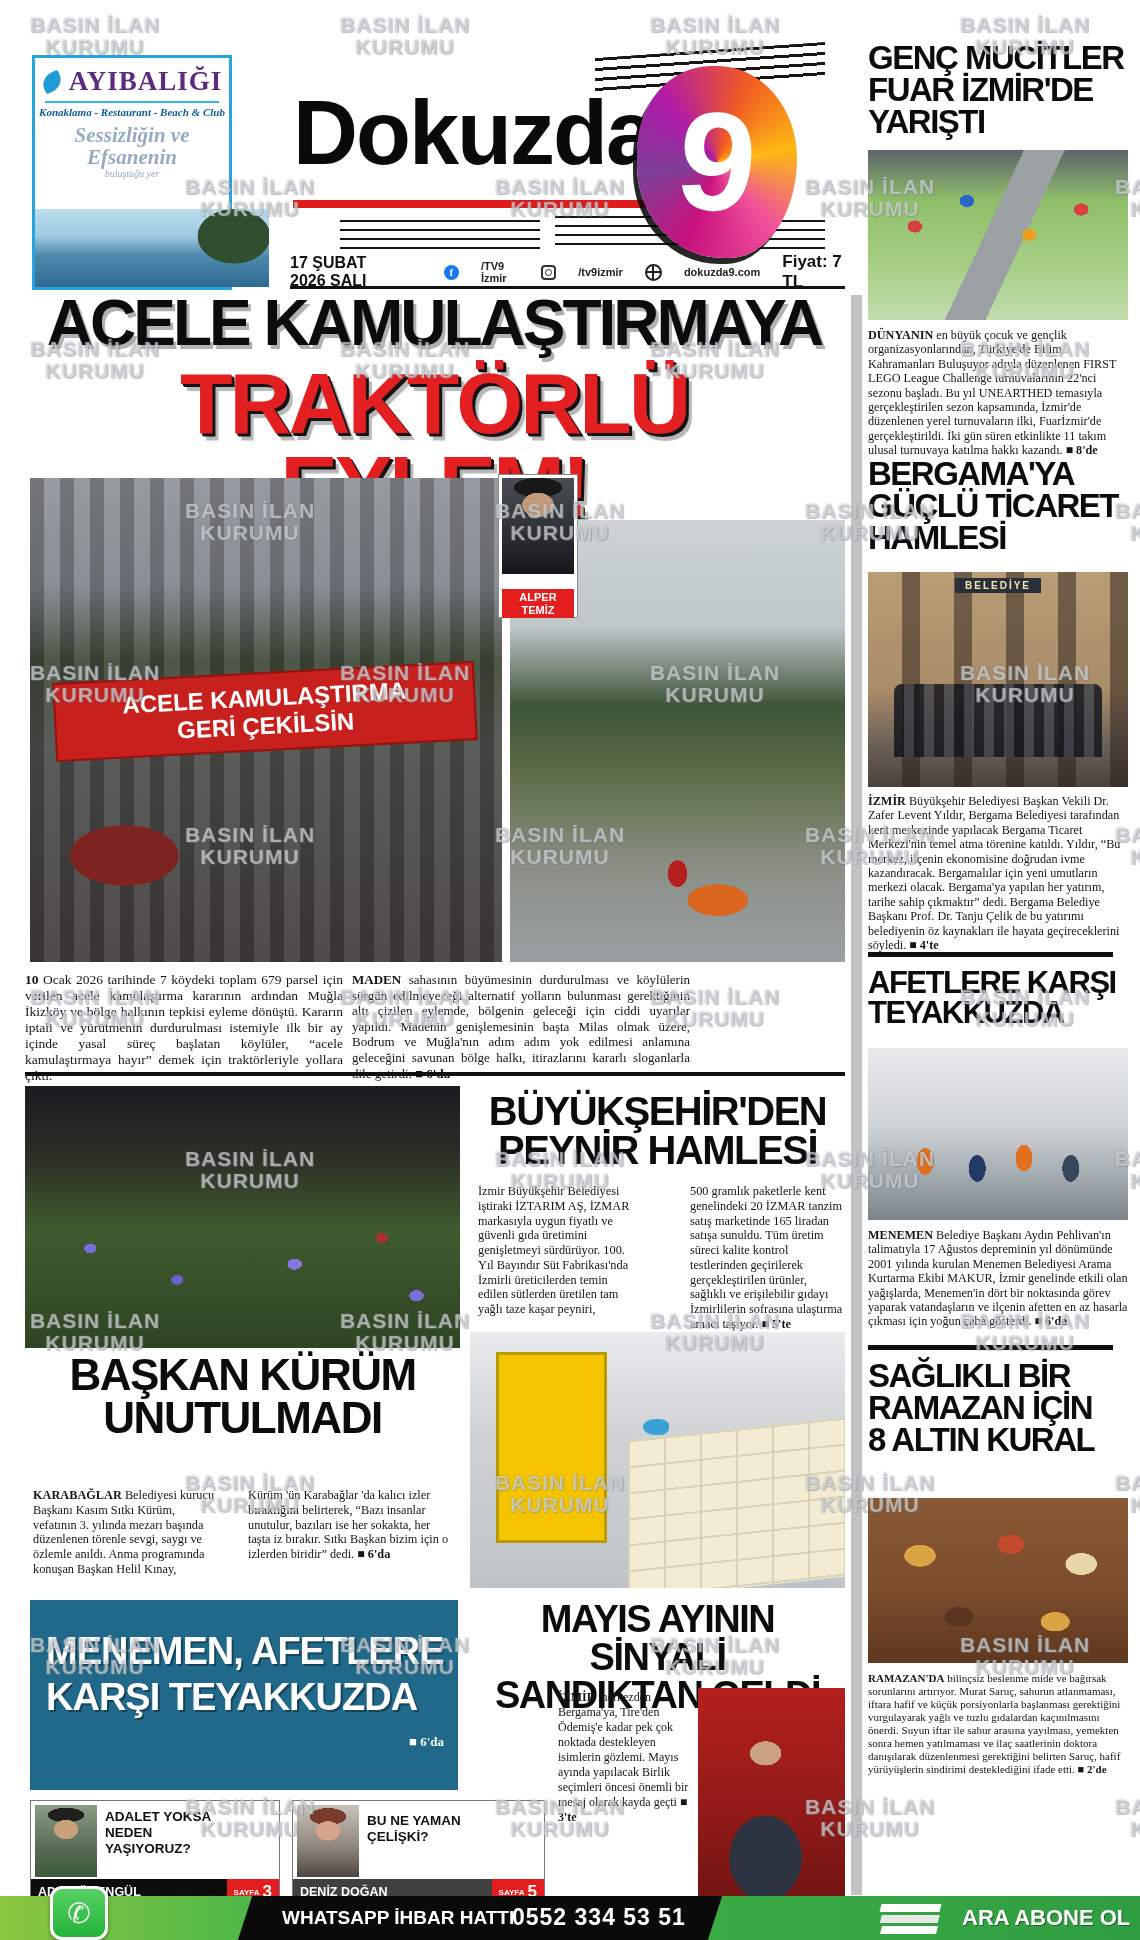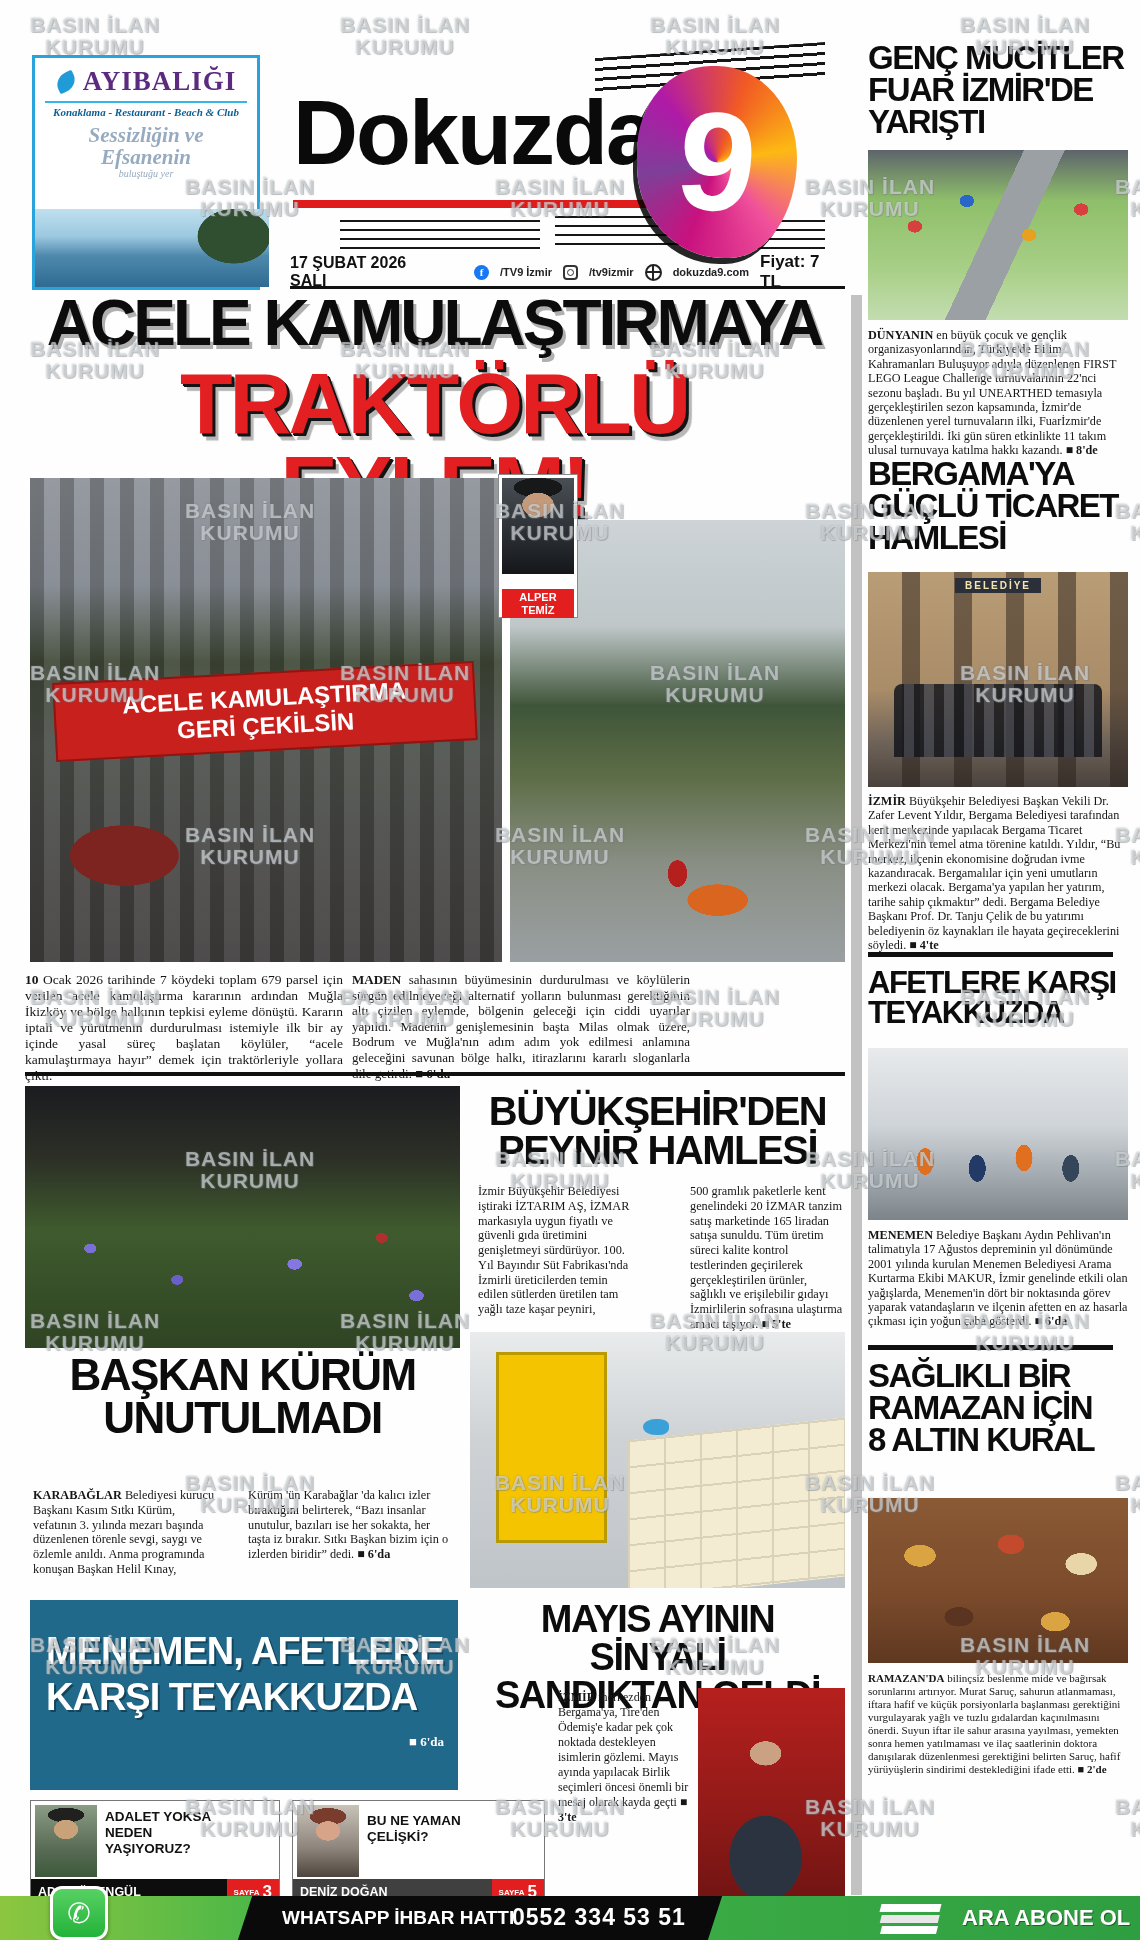--- a/index.html
+++ b/index.html
@@ -20,21 +20,21 @@
   .wm-layer{position:absolute;inset:0;z-index:60;pointer-events:none;}
   .ic{display:inline-flex;align-items:center;justify-content:center;flex:none;}
   .shadow3d{text-shadow:3px 4px 0 rgba(50,50,50,.38);}
   .red3d{color:#e31f21;text-shadow:2px 2px 0 #141414,3px 3px 0 #141414,6px 7px 1px rgba(0,0,0,.28);}
 </style>
 </head>
 <body>
 
 <div class="page">
 
-  <div class="abs" style="left:32px;top:55px;width:228px;height:235px;border:3px solid #29a3dc;background:#fff;box-sizing:border-box;text-align:center;">
+  <div class="abs" style="left:32px;top:55px;width:200px;height:235px;border:3px solid #29a3dc;background:#fff;box-sizing:border-box;text-align:center;">
     <div style="padding-top:8px;">
       <span class="ic" style="width:20px;height:18px;background:#1f9cd8;border-radius:70% 10% 70% 10%;transform:rotate(-25deg);vertical-align:middle;margin-right:3px;"></span>
       <span style="font:bold 27px 'Liberation Serif',serif;color:#5c2b80;letter-spacing:1px;vertical-align:middle;">AYIBALIĞI</span>
     </div>
     <div style="height:2px;background:#35b6e8;margin:4px 10px 3px;"></div>
     <div style="font:bold italic 11px 'Liberation Serif',serif;color:#0d5e93;">Konaklama - Restaurant - Beach &amp; Club</div>
     <div class="pre" style="font:bold italic 21px/1.05 'Liberation Serif',serif;color:#96abbf;margin-top:6px;">Sessizliğin ve
 Efsanenin</div>
     <div style="font:italic 10px 'Liberation Serif',serif;color:#96abbf;">buluştuğu yer</div>
     <div class="photo" style="left:0;bottom:0;width:234px;height:78px;background:
@@ -49,21 +49,21 @@
     <div class="abs" style="left:55px;top:172px;width:200px;height:32px;background:repeating-linear-gradient(#161616 0 2px,transparent 2px 9px);"></div>
     <div class="abs" style="left:270px;top:168px;width:150px;height:36px;background:repeating-linear-gradient(#161616 0 2px,transparent 2px 9px);"></div>
     <div class="abs" style="left:440px;top:172px;width:100px;height:30px;background:repeating-linear-gradient(#161616 0 2px,transparent 2px 9px);"></div>
     <div class="abs" style="left:352px;top:18px;width:160px;height:192px;border-radius:48% 52% 44% 56%/46% 50% 54% 50%;z-index:3;
                 background:conic-gradient(from 140deg,#f0519b,#c9117e,#7e3f98,#b01aa7,#f15a24,#fdb913,#f0519b);
                 display:flex;align-items:center;justify-content:center;box-shadow:-4px 6px 0 rgba(0,0,0,.85);">
       <span style="font:bold 140px 'Liberation Sans',sans-serif;color:#fff;transform:rotate(6deg);">9</span>
     </div>
   </div>
 
-  <div class="abs" style="left:290px;top:258px;width:555px;height:28px;border-bottom:3px solid #111;display:flex;align-items:center;gap:11px;font-family:'Liberation Sans',sans-serif;">
+  <div class="abs" style="left:290px;top:258px;width:555px;height:28px;border-bottom:3px solid #111;display:flex;align-items:center;gap:22px;font-family:'Liberation Sans',sans-serif;">
     <span style="font-weight:bold;font-size:16px;color:#111;">17 ŞUBAT 2026 SALI</span>
     <span class="ic" style="width:15px;height:15px;border-radius:50%;background:#1877f2;color:#fff;font:bold 11px 'Liberation Serif',serif;margin-left:16px;">f</span>
     <span style="font-weight:bold;font-size:11px;color:#222;">/TV9 İzmir</span>
     <span class="ic" style="width:11px;height:11px;border:2px solid #333;border-radius:4px;">
       <span style="width:5px;height:5px;border:1.5px solid #333;border-radius:50%;display:block;"></span>
     </span>
     <span style="font-weight:bold;font-size:11px;color:#222;">/tv9izmir</span>
     <span class="ic" style="width:13px;height:13px;border:2px solid #222;border-radius:50%;
                  background:linear-gradient(#222 0 0) center/100% 2px no-repeat,linear-gradient(#222 0 0) center/2px 100% no-repeat;"></span>
     <span style="font-weight:bold;font-size:11px;color:#222;">dokuzda9.com</span>

